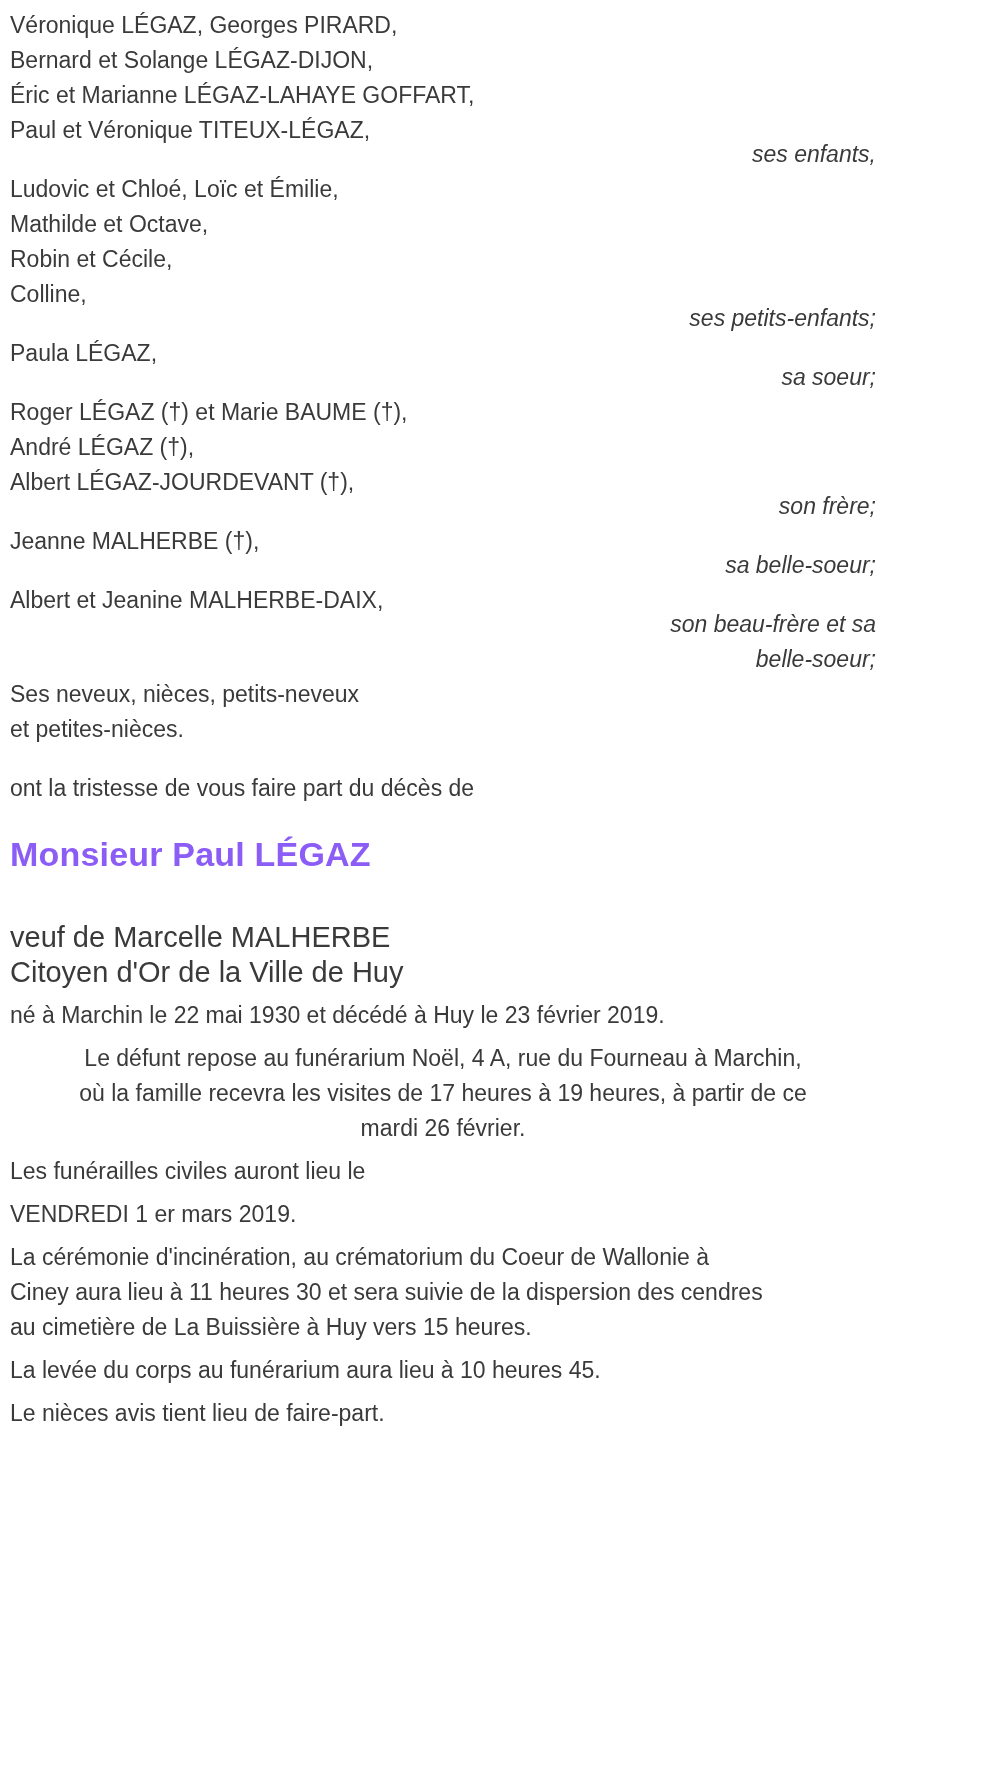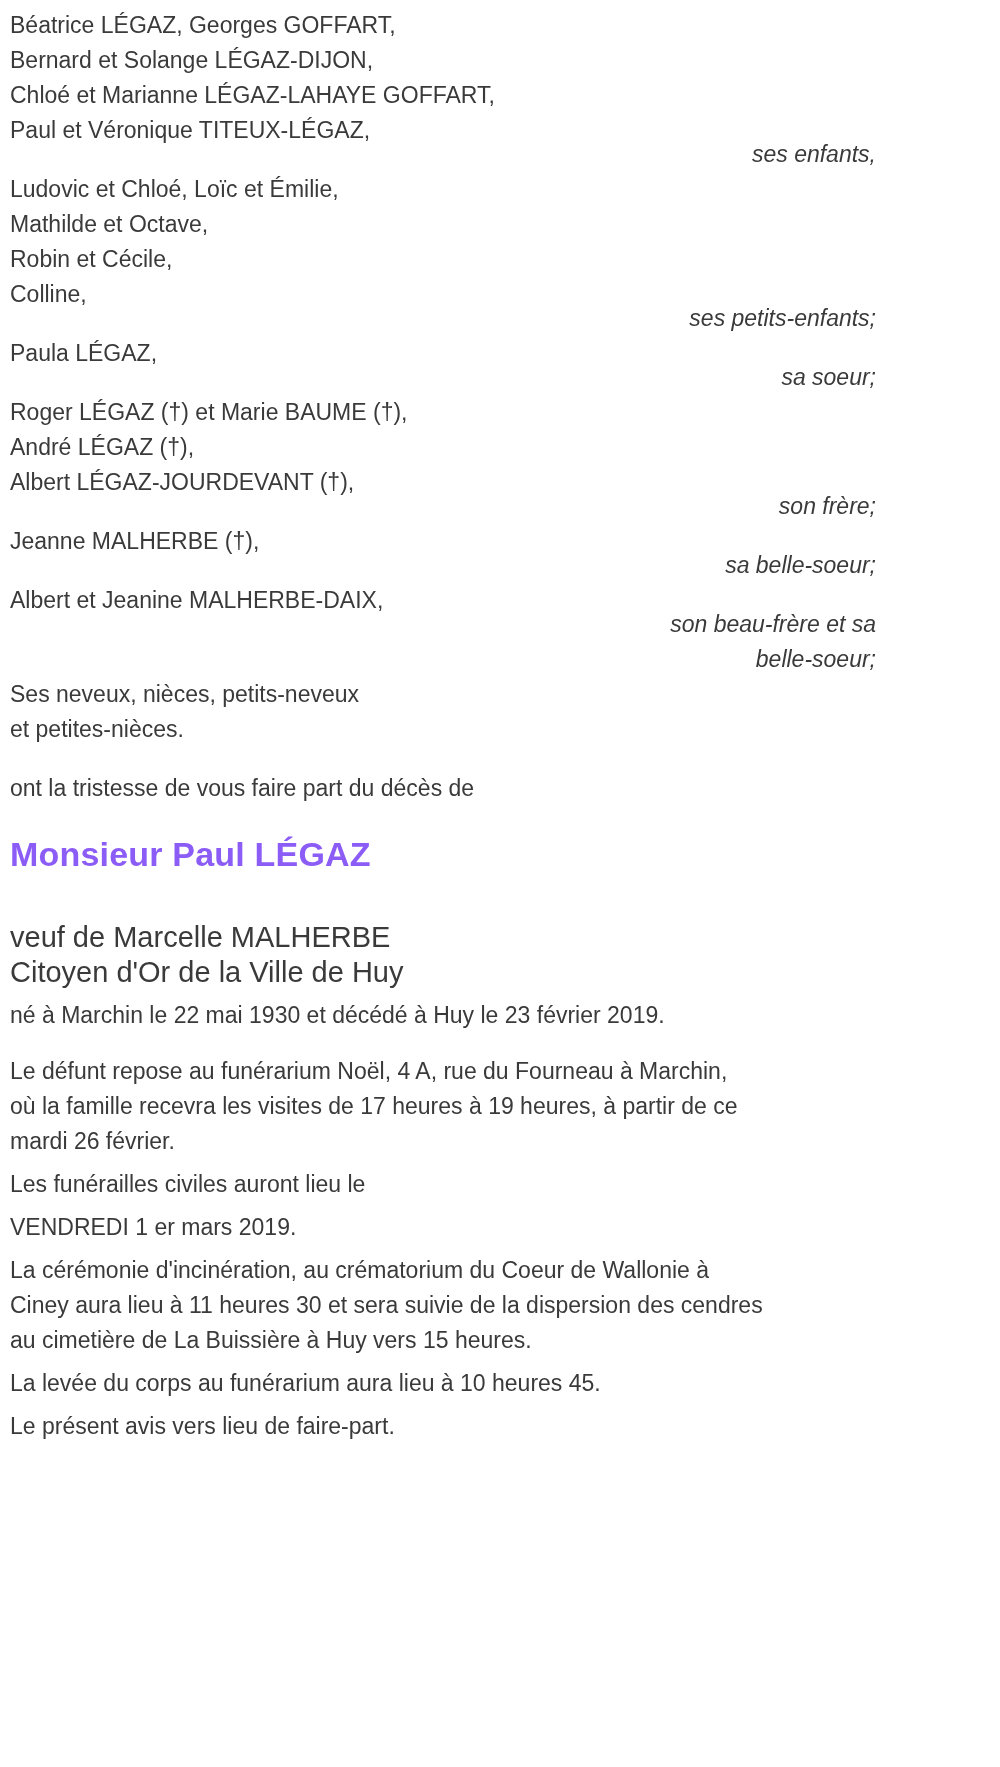--- a/index.html
+++ b/index.html
@@ -48,34 +48,34 @@
     line-height: 35px;
     white-space: pre-line;
   }
   .para {
     margin-top: 8px;
     font-size: 23px;
     line-height: 35px;
     white-space: pre-line;
   }
   .para-birth  { }
-  .para-repose { margin-top: 21px; }
+  .para-repose { margin-top: 8px; text-align: center; }
   .para-levee  { }
 </style>
 </head>
 <body>
 
 <div class="page">
 
   <section>
 
     <div class="group">
-      <p class="name">Béatrice LÉGAZ, Georges GOFFART,</p>
+      <p class="name">Véronique LÉGAZ, Georges PIRARD,</p>
       <p class="name">Bernard et Solange LÉGAZ-DIJON,</p>
-      <p class="name">Chloé et Marianne LÉGAZ-LAHAYE GOFFART,</p>
+      <p class="name">Éric et Marianne LÉGAZ-LAHAYE GOFFART,</p>
       <p class="name">Paul et Véronique TITEUX-LÉGAZ,</p>
       <p class="relation">ses enfants,</p>
     </div>
 
     <div class="group">
       <p class="name">Ludovic et Chloé, Loïc et Émilie,</p>
       <p class="name">Mathilde et Octave,</p>
       <p class="name">Robin et Cécile,</p>
       <p class="name">Colline,</p>
       <p class="relation">ses petits-enfants;</p>
@@ -122,15 +122,15 @@
   <p class="para para-birth">né à Marchin le 22 mai 1930 et décédé à Huy le 23 février 2019.</p>
   <p class="para para-repose">Le défunt repose au funérarium Noël, 4 A, rue du Fourneau à Marchin,
 où la famille recevra les visites de 17 heures à 19 heures, à partir de ce
 mardi 26 février.</p>
   <p class="para">Les funérailles civiles auront lieu le</p>
   <p class="para">VENDREDI 1 er mars 2019.</p>
   <p class="para">La cérémonie d'incinération, au crématorium du Coeur de Wallonie à
 Ciney aura lieu à 11 heures 30 et sera suivie de la dispersion des cendres
 au cimetière de La Buissière à Huy vers 15 heures.</p>
   <p class="para para-levee">La levée du corps au funérarium aura lieu à 10 heures 45.</p>
-  <p class="para">Le présent avis vers lieu de faire-part.</p>
+  <p class="para">Le nièces avis tient lieu de faire-part.</p>
 
 </div>
 
 </body></html>

